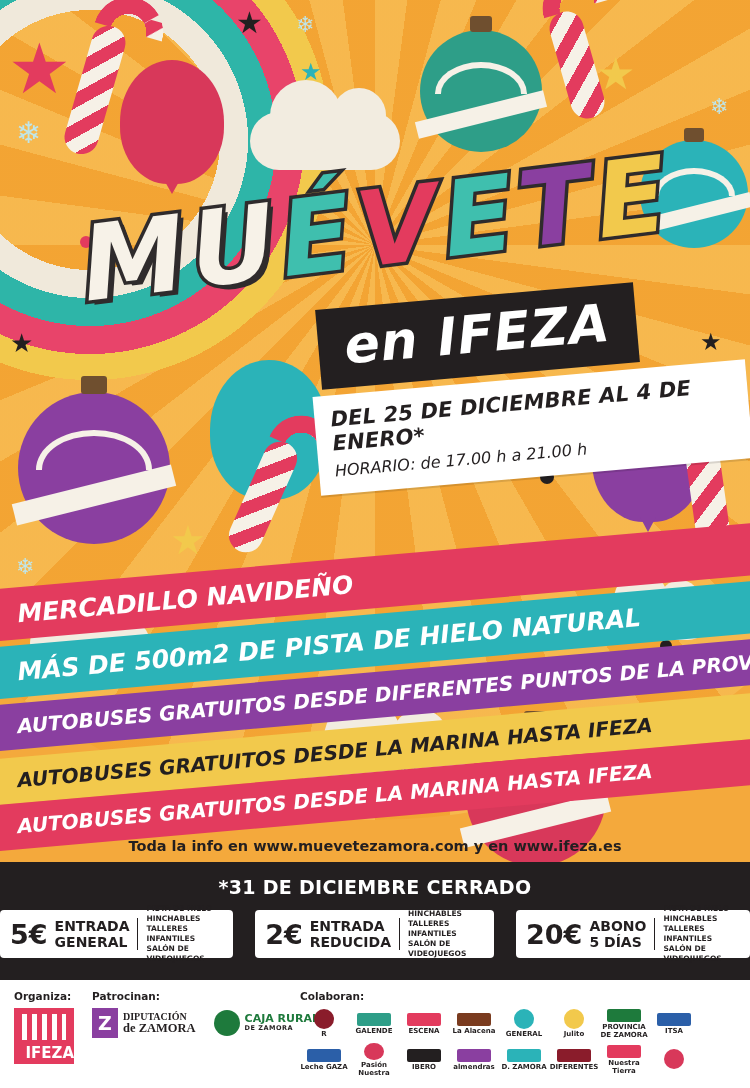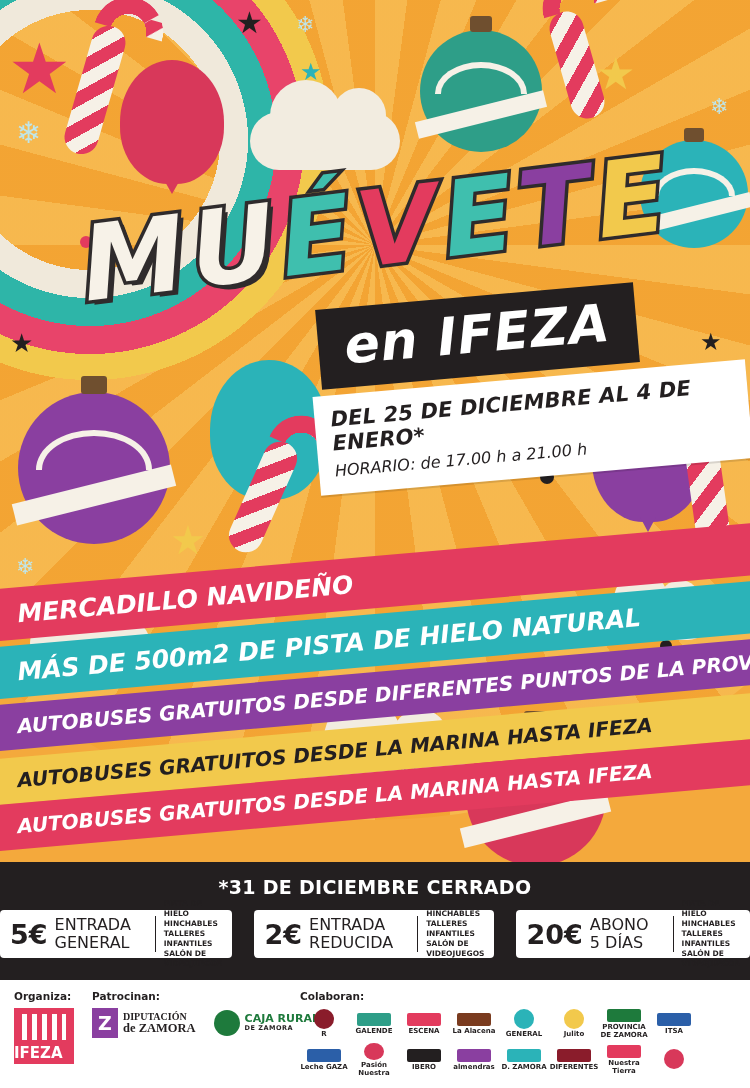--- a/index.html
+++ b/index.html
@@ -227,40 +227,40 @@
     display: flex; justify-content: center; gap: 22px; margin-top: 12px;
   }
   .price {
     background: #fff; color: #231f20; border-radius: 4px;
     display: flex; align-items: center; padding: 7px 10px; height: 48px;
   }
   .price .amt {
     font-family: "DejaVu Sans", sans-serif; font-weight: bold; font-size: 27px; margin-right: 7px;
   }
   .price .kind {
-    font-family: "DejaVu Sans", sans-serif; font-weight: normal; font-size: 16px;
-    line-height: 1.15; margin-right: 8px; border-right: 1px solid #231f20; padding-right: 24px;
+    font-family: "DejaVu Sans", sans-serif; font-weight: bold; font-size: 14px;
+    line-height: 1.15; margin-right: 8px; border-right: 1px solid #231f20; padding-right: 8px;
   }
   .price .items {
     font-family: "DejaVu Sans", sans-serif; font-size: 7.5px; line-height: 1.35; font-weight: bold;
   }
 
   
   .sponsors { position: absolute; left: 0; top: 980px; width: 750px; height: 108px; background: #fff; }
   .sp-head {
     font-family: "DejaVu Sans", sans-serif; font-weight: bold; font-size: 10.5px; color: #231f20;
   }
   .sp-col { position: absolute; top: 10px; }
   .sp-organiza { left: 14px; }
   .sp-patro { left: 92px; }
   .sp-colab { left: 300px; }
 
   .logo-ifeza {
     margin-top: 6px; width: 60px; height: 56px; background: #e33b5e; color: #fff;
-    display: flex; flex-direction: column; justify-content: flex-end; align-items: flex-start;
+    display: flex; flex-direction: column; justify-content: flex-end; align-items: flex-end;
     font-family: "DejaVu Sans", sans-serif; font-weight: bold; font-size: 15px;
     position: relative; padding-bottom: 2px;
   }
   .logo-ifeza .bars {
     position: absolute; left: 8px; top: 6px; width: 44px; height: 26px;
     background: repeating-linear-gradient(90deg, #fff 0 5px, #e33b5e 5px 10px);
   }
   .logo-dipu, .logo-caja {
     margin-top: 6px; display: inline-flex; align-items: center; gap: 5px;
     font-family: "DejaVu Sans", sans-serif; font-weight: bold; color: #231f20;
@@ -373,20 +373,21 @@
     <div class="d2">HORARIO: de 17.00 h a 21.00 h</div>
   </div>
 
   <div class="ribbon r1">MERCADILLO NAVIDEÑO</div>
   <div class="ribbon r2">MÁS DE 500m2 DE PISTA DE HIELO NATURAL</div>
   <div class="ribbon r3">AUTOBUSES GRATUITOS DESDE DIFERENTES PUNTOS DE LA PROVINCIA</div>
   <div class="ribbon r4">AUTOBUSES GRATUITOS DESDE LA MARINA HASTA IFEZA</div>
   <div class="ribbon r5">AUTOBUSES GRATUITOS DESDE LA MARINA HASTA IFEZA</div>
 
 
+  <div class="infoline">Toda la info en www.muevetezamora.com y en www.ifeza.es</div>
 
   <div class="band-black">
     <div class="closed">*31 DE DICIEMBRE CERRADO</div>
     <div class="prices">
       <div class="price">
         <div class="amt">5€</div>
         <div class="kind">
           <div>ENTRADA</div>
           <div>GENERAL</div>
         </div>

